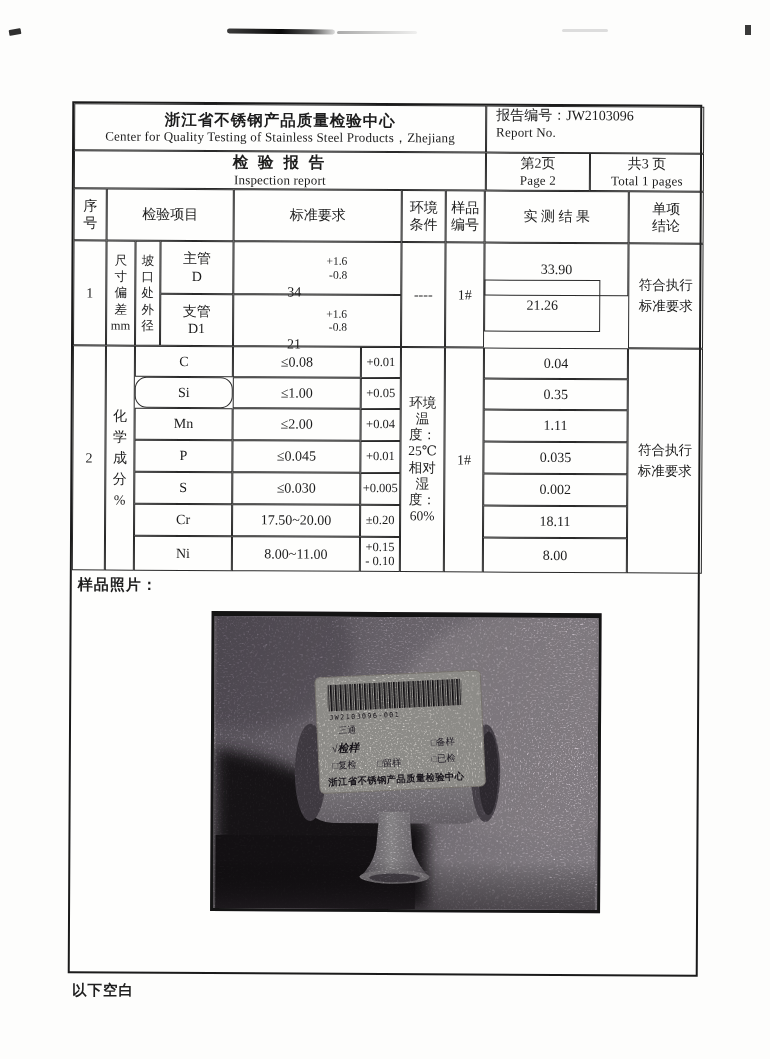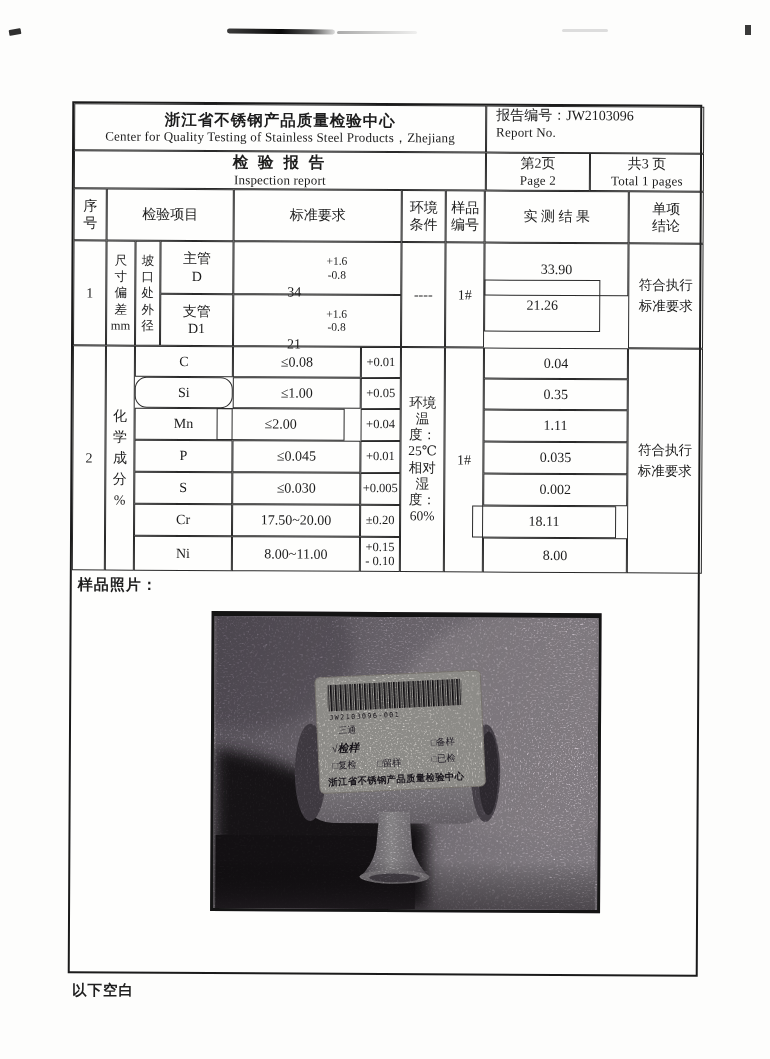--- a/index.html
+++ b/index.html
@@ -39,21 +39,21 @@
   .stack.left { align-items:flex-start; }
   .cn-big { font-size:15.5px; font-weight:700; letter-spacing:1px; }
   .en { font-size:13px; letter-spacing:.2px; }
   .title-cn { font-size:15.5px; font-weight:700; letter-spacing:3px; }
   .small-cn { font-size:14px; }
   .vtext { font-size:12.5px; line-height:1.3; }
   .vtext2 { font-size:14px; line-height:1.5; }
   .envtext { font-size:13.5px; line-height:1.2; }
   .num { font-size:14px;margin-top:48px; }
   .tolpair { display:flex; align-items:center; justify-content:center; gap:3px; }
-  .tolstack { display:flex; flex-direction:column; font-size:11.5px; line-height:1.15; text-align:center;margin-left:22px; }
+  .tolstack { display:flex; flex-direction:column; font-size:11.5px; line-height:1.15; text-align:right;margin-left:22px; }
   .tol-small { font-size:12.5px; line-height:1.1; }
   .concl { font-size:13.5px; line-height:1.5; }
   .photo-label { position:absolute; left:6px; top:472px; font-size:15px; font-weight:600; letter-spacing:1px; }
   .photo {
     position:absolute; left:140px; top:507px; width:390px; height:300px;
     box-sizing:border-box; border:3px solid #141414; border-top-width:5px;
     background:#b9b0ba;
   }
   .photo svg { display:block; width:100%; height:100%; }
   .blank-note { position:absolute; left:72px; top:981px; font-size:14.5px; font-weight:600; letter-spacing:1px; }
@@ -162,38 +162,38 @@
     <div class="c" style="left:160px;top:242px;width:128px;height:31px;">≤0.08</div>
     <div class="c tol-small" style="left:288px;top:242px;width:40px;height:31px;">+0.01</div>
     <div class="c" style="left:411px;top:242px;width:144px;height:31px;">0.04</div>
 
     <div class="c" style="left:62px;top:273px;width:98px;height:31px;border-radius:12px;">Si</div>
     <div class="c" style="left:160px;top:273px;width:128px;height:31px;">≤1.00</div>
     <div class="c tol-small" style="left:288px;top:273px;width:40px;height:31px;">+0.05</div>
     <div class="c" style="left:411px;top:273px;width:144px;height:31px;">0.35</div>
 
     <div class="c" style="left:62px;top:304px;width:98px;height:32px;">Mn</div>
-    <div class="c" style="left:144px;top:304px;width:128px;height:32px;">≤2.00</div>
+    <div class="c" style="left:160px;top:304px;width:128px;height:32px;">≤2.00</div>
     <div class="c tol-small" style="left:288px;top:304px;width:40px;height:32px;">+0.04</div>
     <div class="c" style="left:411px;top:304px;width:144px;height:32px;">1.11</div>
 
     <div class="c" style="left:62px;top:336px;width:98px;height:32px;">P</div>
     <div class="c" style="left:160px;top:336px;width:128px;height:32px;">≤0.045</div>
     <div class="c tol-small" style="left:288px;top:336px;width:40px;height:32px;">+0.01</div>
     <div class="c" style="left:411px;top:336px;width:144px;height:32px;">0.035</div>
 
     <div class="c" style="left:62px;top:368px;width:98px;height:32px;">S</div>
     <div class="c" style="left:160px;top:368px;width:128px;height:32px;">≤0.030</div>
     <div class="c tol-small" style="left:288px;top:368px;width:40px;height:32px;">+0.005</div>
     <div class="c" style="left:411px;top:368px;width:144px;height:32px;">0.002</div>
 
     <div class="c" style="left:62px;top:400px;width:98px;height:32px;">Cr</div>
     <div class="c" style="left:160px;top:400px;width:128px;height:32px;">17.50~20.00</div>
     <div class="c tol-small" style="left:288px;top:400px;width:40px;height:32px;text-align:right;">±0.20</div>
-    <div class="c" style="left:400px;top:400px;width:144px;height:32px;">18.11</div>
+    <div class="c" style="left:411px;top:400px;width:144px;height:32px;">18.11</div>
 
     <div class="c" style="left:62px;top:432px;width:98px;height:35px;">Ni</div>
     <div class="c" style="left:160px;top:432px;width:128px;height:35px;">8.00~11.00</div>
     <div class="c tol-small" style="left:288px;top:432px;width:40px;height:35px;">+0.15
 - 0.10</div>
     <div class="c" style="left:411px;top:432px;width:144px;height:35px;">8.00</div>
 
     <div class="c envtext" style="left:328px;top:242px;width:44px;height:225px;">环境
 温
 度：

